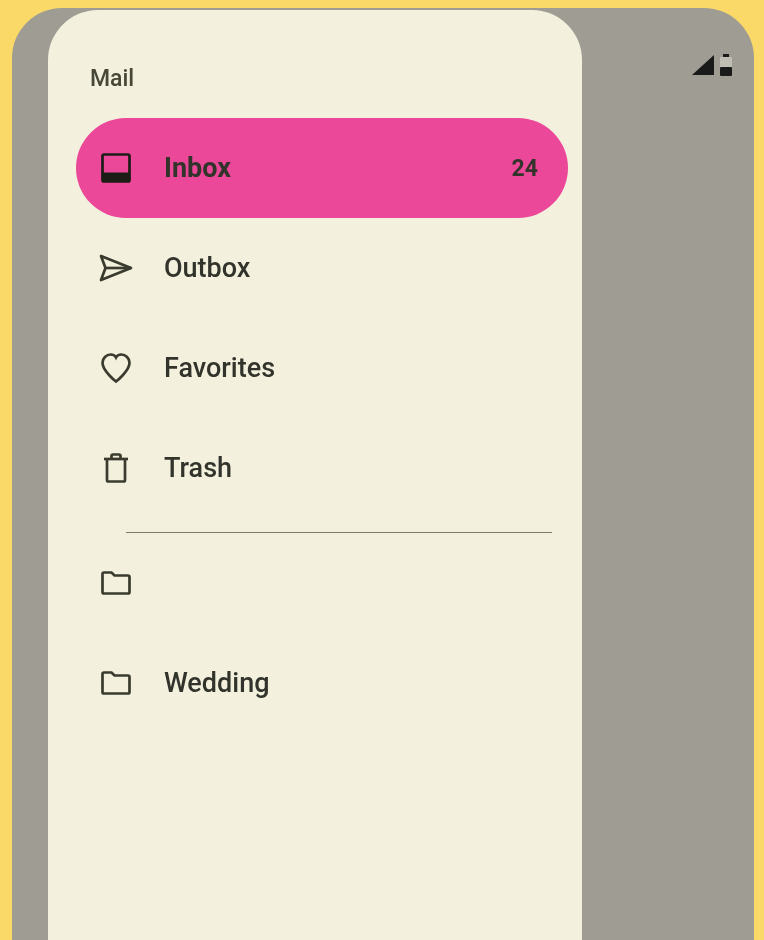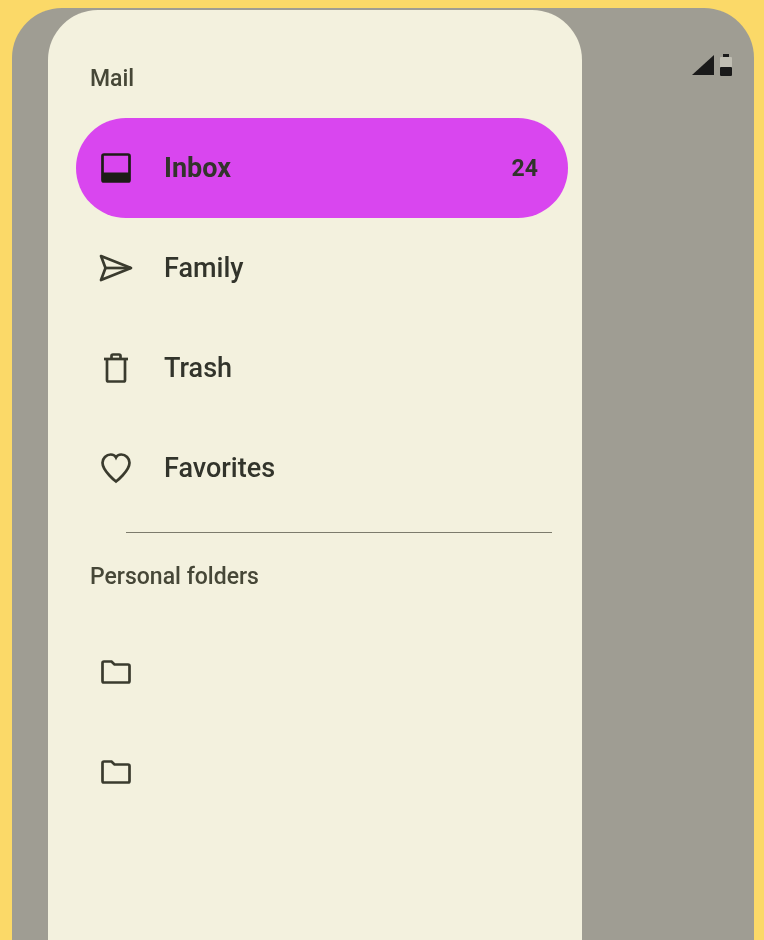--- a/index.html
+++ b/index.html
@@ -61,21 +61,21 @@
     .nav-item {
       display: flex;
       align-items: center;
       height: 100px;
       padding: 0 30px 0 22px;
       border-radius: 50px;
       cursor: pointer;
       gap: 30px;
     }
     .nav-item.selected {
-      background: #d946ef;
+      background: #ec4899;
     }
     .nav-icon {
       width: 36px;
       height: 36px;
       display: flex;
       align-items: center;
       justify-content: center;
       flex-shrink: 0;
     }
     .nav-icon svg {
@@ -137,55 +137,55 @@
     <span class="nav-count">24</span>
   </div>
 
   <div class="nav-item">
     <span class="nav-icon">
       <svg viewBox="0 0 24 24" fill="none" stroke="#3a3b2e" stroke-width="1.8" stroke-linejoin="round">
         <path d="M2 4 L22 12 L2 20 L5 12 Z"></path>
         <line x1="5" y1="12" x2="22" y2="12"></line>
       </svg>
     </span>
-    <span class="nav-label">Family</span>
+    <span class="nav-label">Outbox</span>
+  </div>
+
+  <div class="nav-item">
+    <span class="nav-icon">
+      <svg viewBox="0 0 24 24" fill="none" stroke="#3a3b2e" stroke-width="1.8">
+        <path d="M12 21 C12 21 3 14 3 8.5 C3 5.5 5.5 3 8.5 3 C10 3 11.5 4 12 5 C12.5 4 14 3 15.5 3 C18.5 3 21 5.5 21 8.5 C21 14 12 21 12 21 Z"></path>
+      </svg>
+    </span>
+    <span class="nav-label">Favorites</span>
   </div>
 
   <div class="nav-item">
     <span class="nav-icon">
       <svg viewBox="0 0 24 24" fill="none" stroke="#3a3b2e" stroke-width="1.8">
         <path d="M4 6 L20 6"></path>
         <path d="M6 6 L6 20 a1 1 0 0 0 1 1 L17 21 a1 1 0 0 0 1 -1 L18 6"></path>
         <path d="M9 6 L9 4 a1 1 0 0 1 1 -1 L14 3 a1 1 0 0 1 1 1 L15 6"></path>
       </svg>
     </span>
     <span class="nav-label">Trash</span>
   </div>
 
-  <div class="nav-item">
-    <span class="nav-icon">
-      <svg viewBox="0 0 24 24" fill="none" stroke="#3a3b2e" stroke-width="1.8">
-        <path d="M12 21 C12 21 3 14 3 8.5 C3 5.5 5.5 3 8.5 3 C10 3 11.5 4 12 5 C12.5 4 14 3 15.5 3 C18.5 3 21 5.5 21 8.5 C21 14 12 21 12 21 Z"></path>
-      </svg>
-    </span>
-    <span class="nav-label">Favorites</span>
-  </div>
-
   <div class="divider"></div>
 
-  <div class="section-header personal">Personal folders</div>
 
   <div class="nav-item">
     <span class="nav-icon">
       <svg viewBox="0 0 24 24" fill="none" stroke="#3a3b2e" stroke-width="1.8">
         <path d="M3 6 a1 1 0 0 1 1 -1 L9 5 L11 7 L20 7 a1 1 0 0 1 1 1 L21 18 a1 1 0 0 1 -1 1 L4 19 a1 1 0 0 1 -1 -1 Z"></path>
       </svg>
     </span>
   </div>
 
   <div class="nav-item">
     <span class="nav-icon">
       <svg viewBox="0 0 24 24" fill="none" stroke="#3a3b2e" stroke-width="1.8">
         <path d="M3 6 a1 1 0 0 1 1 -1 L9 5 L11 7 L20 7 a1 1 0 0 1 1 1 L21 18 a1 1 0 0 1 -1 1 L4 19 a1 1 0 0 1 -1 -1 Z"></path>
       </svg>
     </span>
+    <span class="nav-label">Wedding</span>
   </div>
 </div>
 
 </body></html>

